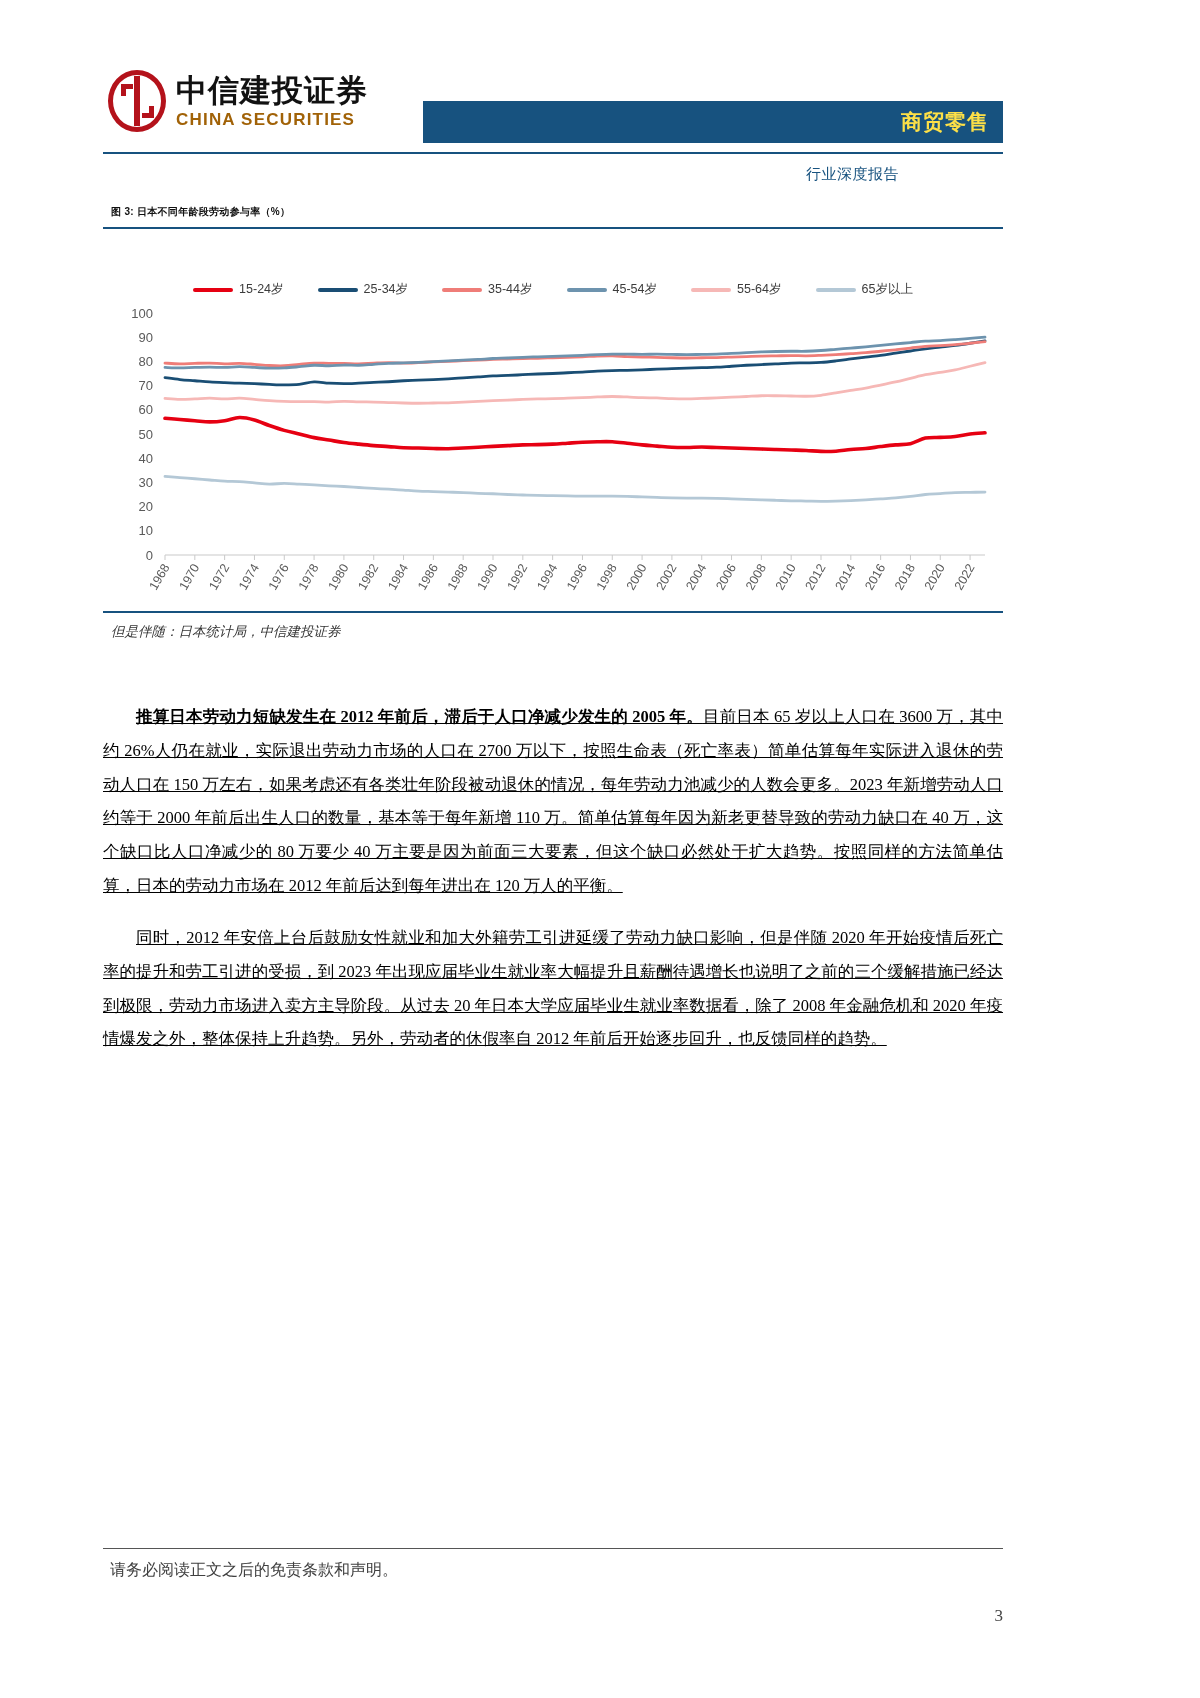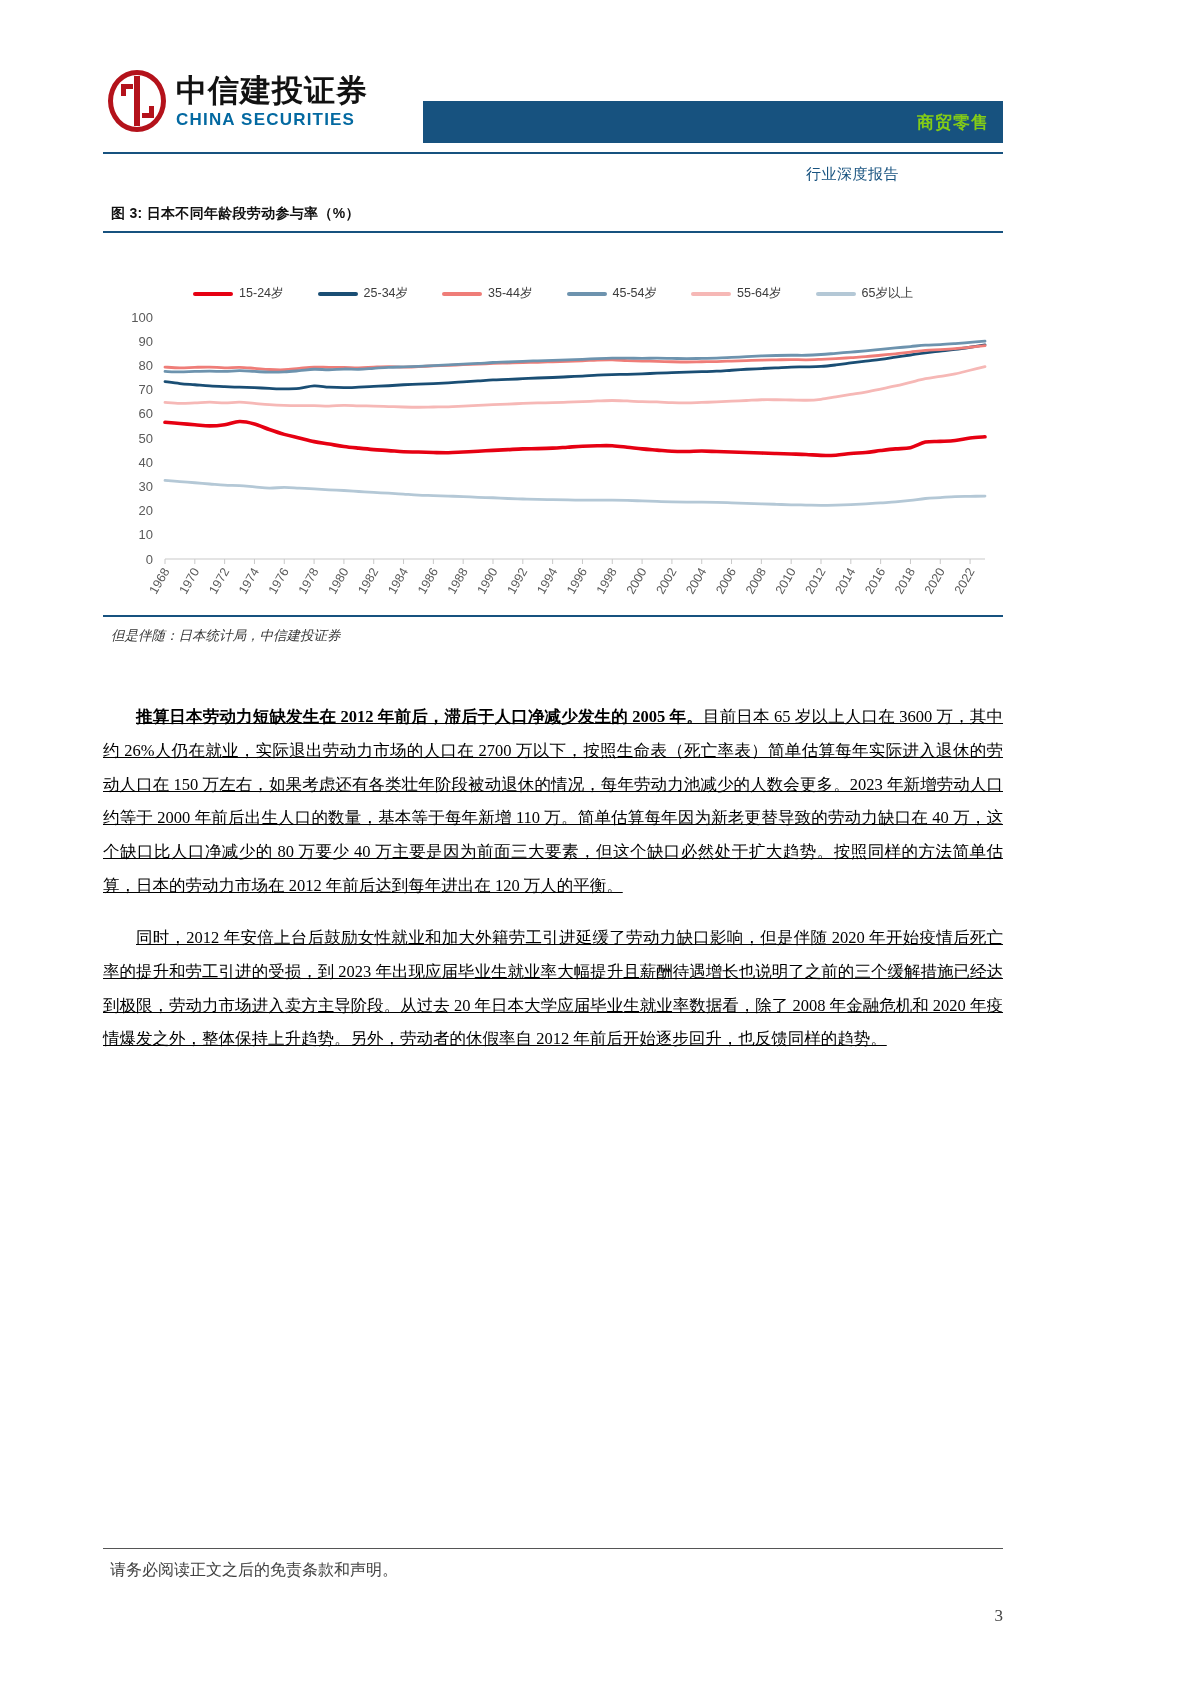--- a/index.html
+++ b/index.html
@@ -84,40 +84,40 @@
     font-weight: bold;
     font-size: 31px;
     letter-spacing: 1px;
     color: #111;
   }
   .logo-en {
     font-family: "Liberation Sans", sans-serif;
     font-weight: bold;
     font-size: 17px;
     letter-spacing: 1.2px;
-    color: #0369a1;
+    color: #a16207;
     margin-top: 5px;
   }
   .header-banner {
     position: absolute;
     left: 423px;
     top: 101px;
     width: 580px;
     height: 42px;
     background: #17527f;
   }
   .header-banner .banner-title {
     position: absolute;
     right: 14px;
     top: 50%;
     transform: translateY(-50%);
-    color: #84cc16;
+    color: #fde047;
     font-family: "Liberation Sans", sans-serif;
     font-weight: bold;
-    font-size: 17px;
+    font-size: 21px;
     letter-spacing: 1px;
   }
   .header-rule {
     position: absolute;
     left: 103px;
     top: 152px;
     width: 900px;
     height: 2px;
     background: #17527f;
   }
@@ -134,21 +134,21 @@
   
   .figure {
     position: absolute;
     left: 103px;
     top: 205px;
     width: 900px;
   }
   .fig-title {
     font-family: "Liberation Sans", sans-serif;
     font-weight: bold;
-    font-size: 14px;
+    font-size: 10px;
     color: #111;
     padding: 0 0 8px 8px;
     letter-spacing: 0.3px;
   }
   .fig-rule-top {
     width: 900px;
     height: 2px;
     background: #17527f;
   }
   .fig-body {

